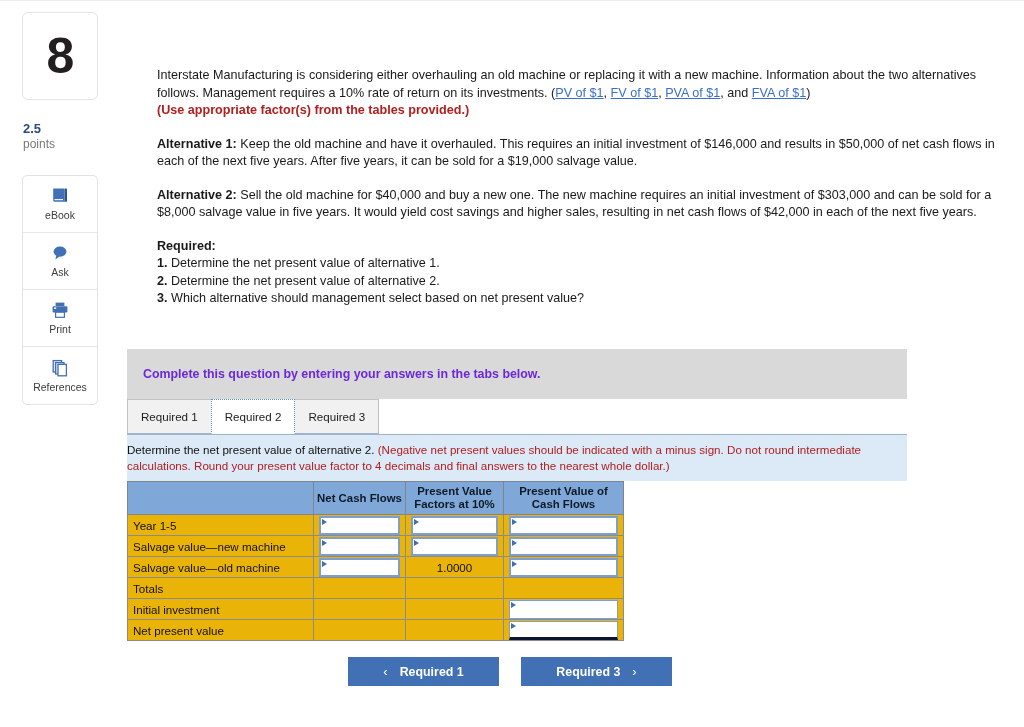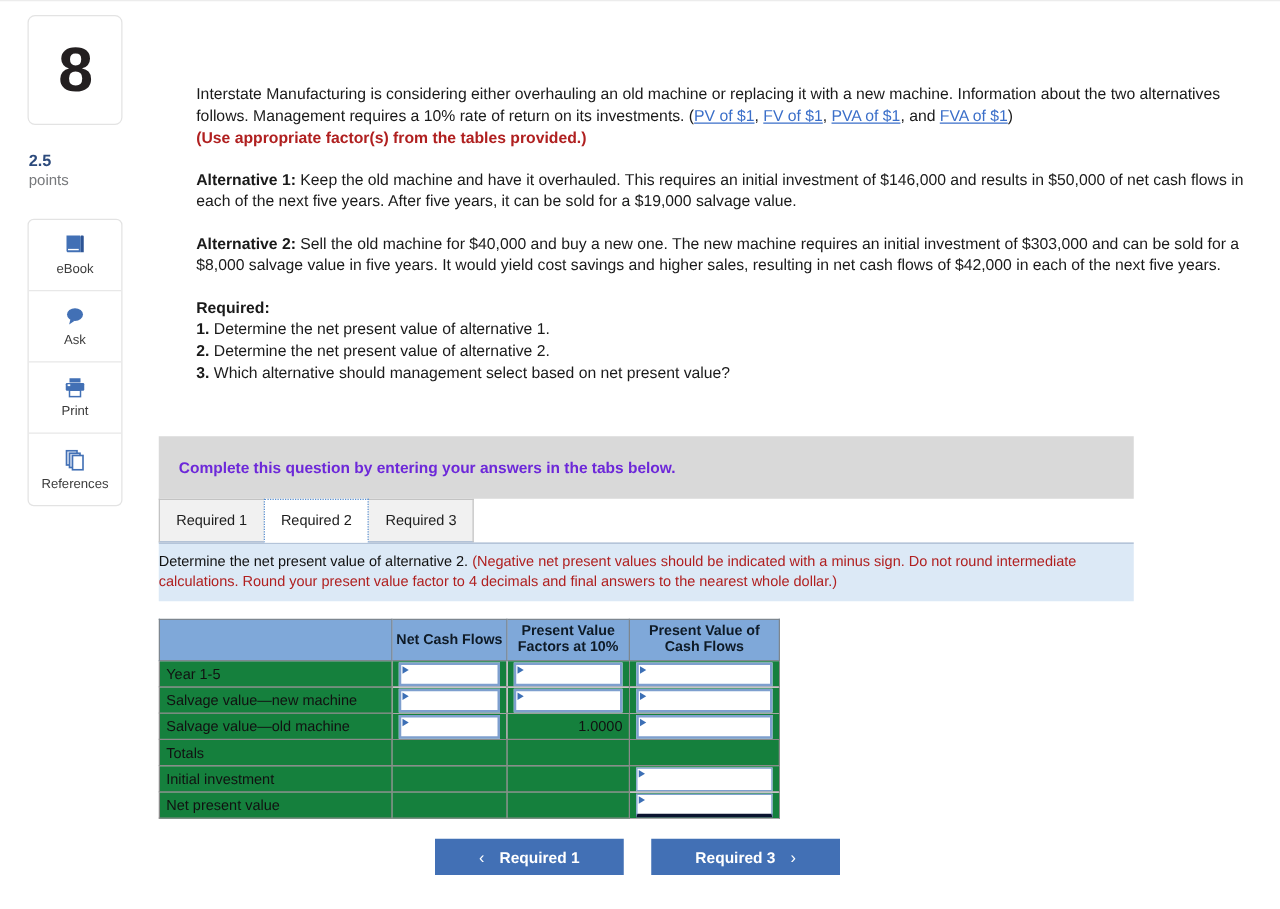--- a/index.html
+++ b/index.html
@@ -149,21 +149,21 @@
   .info-band {
     background: #dce9f6;
     padding: 7px 10px 8px 0;
     font-size: 11.6px;
     line-height: 15.5px;
     color: #111;
   }
   .info-band .note { color: #b02020; }
 
   
-  .tbl-wrap { margin-top: 14px; }
+  .tbl-wrap { margin-top: 0; }
   table.ans {
     border-collapse: collapse;
     table-layout: fixed;
     font-size: 11.6px;
     color: #111;
   }
   table.ans col.c0 { width: 186px; }
   table.ans col.c1 { width: 92px; }
   table.ans col.c2 { width: 98px; }
   table.ans col.c3 { width: 120px; }
@@ -176,25 +176,25 @@
     color: #0e1a26;
     text-align: center;
     line-height: 13px;
     padding: 2px 3px;
   }
   table.ans th.blank { background: #7fa8d9; }
   table.ans td {
     border: 1px solid #8b8b8b;
     height: 21px;
     padding: 0 5px;
-    background: #15803d;
+    background: #eab308;
     vertical-align: middle;
   }
   td.lbl { text-align: left; font-size: 11.6px; }
-  td.val { text-align: right; padding-right: 6px; }
+  td.val { text-align: center; padding-right: 6px; }
   
   td.inp {
     padding: 0;
     position: relative;
   }
   .cellbox {
     position: relative;
     height: 19px;
     margin: 0;
     background: #fff;

